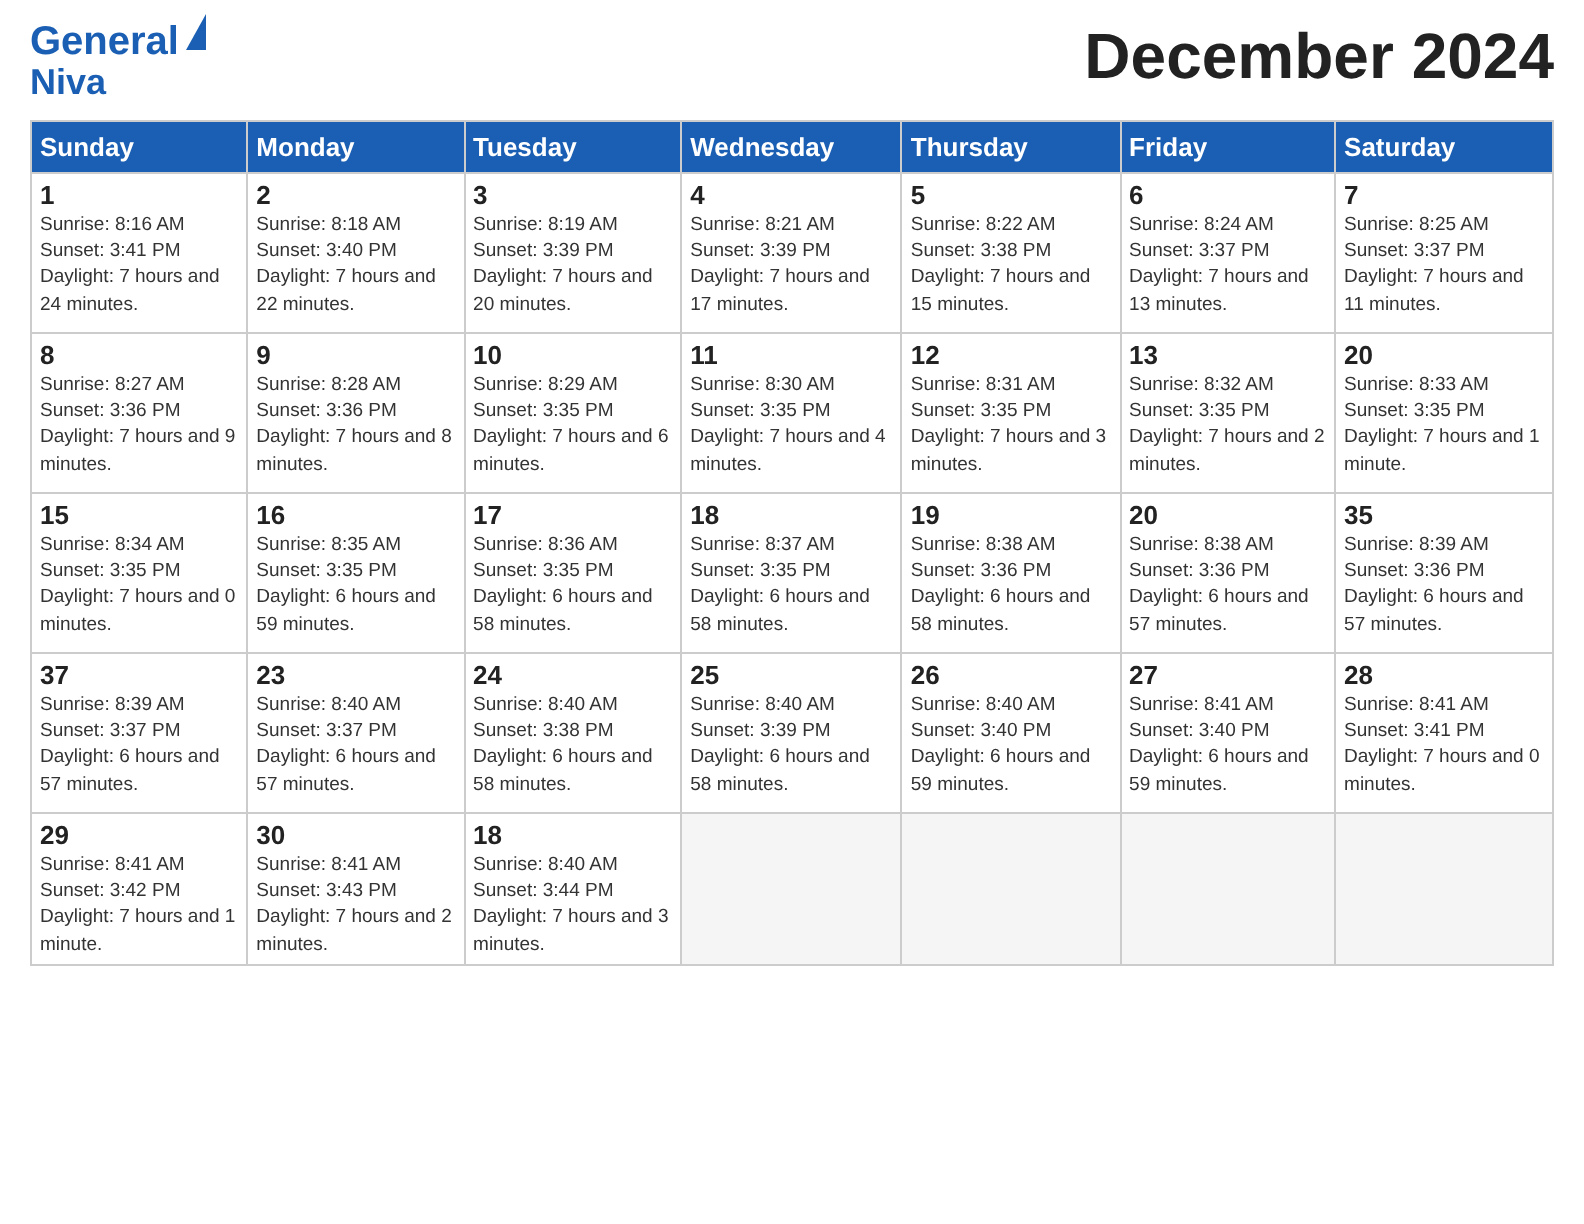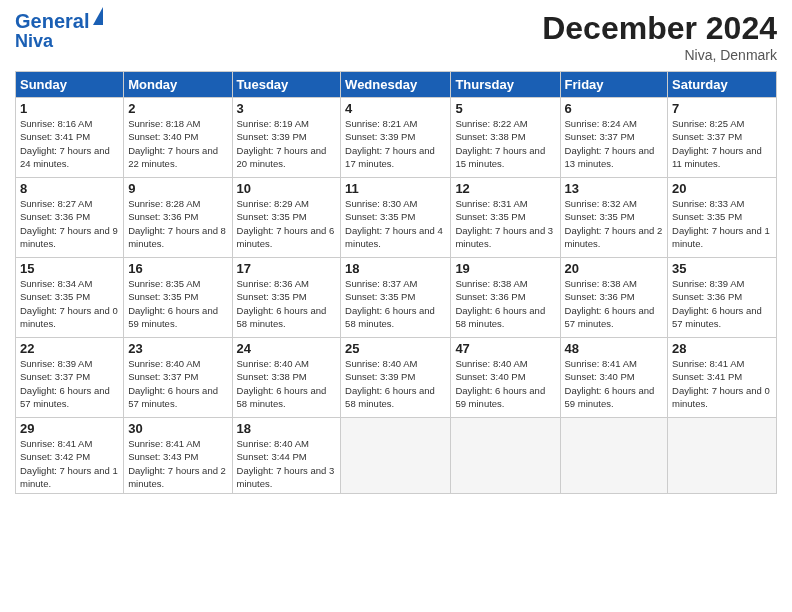--- a/index.html
+++ b/index.html
@@ -98,21 +98,20 @@
       <div style="display:flex; flex-direction:column; align-items:flex-start;">
         <div style="display:flex; align-items:center;">
           <span class="logo-text" style="font-size:20px;">General</span>
           <div style="margin-left:4px; width:0; height:0; border-left:10px solid transparent; border-right:0px solid transparent; border-bottom:18px solid #1a5fb4; margin-top:-10px;"></div>
         </div>
         <span class="logo-text">Niva</span>
       </div>
     </div>
     <div class="title-area">
       <div class="month-title">December 2024</div>
-      <div class="location">Niva, Denmark</div>
     </div>
   </div>
 
   <table class="calendar">
     <thead>
       <tr>
       <th>Sunday</th>
           <th>Monday</th>
           <th>Tuesday</th>
           <th>Wednesday</th>
@@ -207,41 +206,41 @@
             <span class="day-number">20</span>
             <div class="day-info">Sunrise: 8:38 AM<br>Sunset: 3:36 PM<br>Daylight: 6 hours and 57 minutes.</div>
           </td>
           <td>
             <span class="day-number">35</span>
             <div class="day-info">Sunrise: 8:39 AM<br>Sunset: 3:36 PM<br>Daylight: 6 hours and 57 minutes.</div>
           </td>
         </tr>
         <tr>
           <td>
-            <span class="day-number">22</span>
+            <span class="day-number">37</span>
             <div class="day-info">Sunrise: 8:39 AM<br>Sunset: 3:37 PM<br>Daylight: 6 hours and 57 minutes.</div>
           </td>
           <td>
             <span class="day-number">23</span>
             <div class="day-info">Sunrise: 8:40 AM<br>Sunset: 3:37 PM<br>Daylight: 6 hours and 57 minutes.</div>
           </td>
           <td>
             <span class="day-number">24</span>
             <div class="day-info">Sunrise: 8:40 AM<br>Sunset: 3:38 PM<br>Daylight: 6 hours and 58 minutes.</div>
           </td>
           <td>
             <span class="day-number">25</span>
             <div class="day-info">Sunrise: 8:40 AM<br>Sunset: 3:39 PM<br>Daylight: 6 hours and 58 minutes.</div>
           </td>
           <td>
-            <span class="day-number">47</span>
+            <span class="day-number">26</span>
             <div class="day-info">Sunrise: 8:40 AM<br>Sunset: 3:40 PM<br>Daylight: 6 hours and 59 minutes.</div>
           </td>
           <td>
-            <span class="day-number">48</span>
+            <span class="day-number">27</span>
             <div class="day-info">Sunrise: 8:41 AM<br>Sunset: 3:40 PM<br>Daylight: 6 hours and 59 minutes.</div>
           </td>
           <td>
             <span class="day-number">28</span>
             <div class="day-info">Sunrise: 8:41 AM<br>Sunset: 3:41 PM<br>Daylight: 7 hours and 0 minutes.</div>
           </td>
         </tr>
         <tr class="last-row">
           <td>
             <span class="day-number">29</span>

